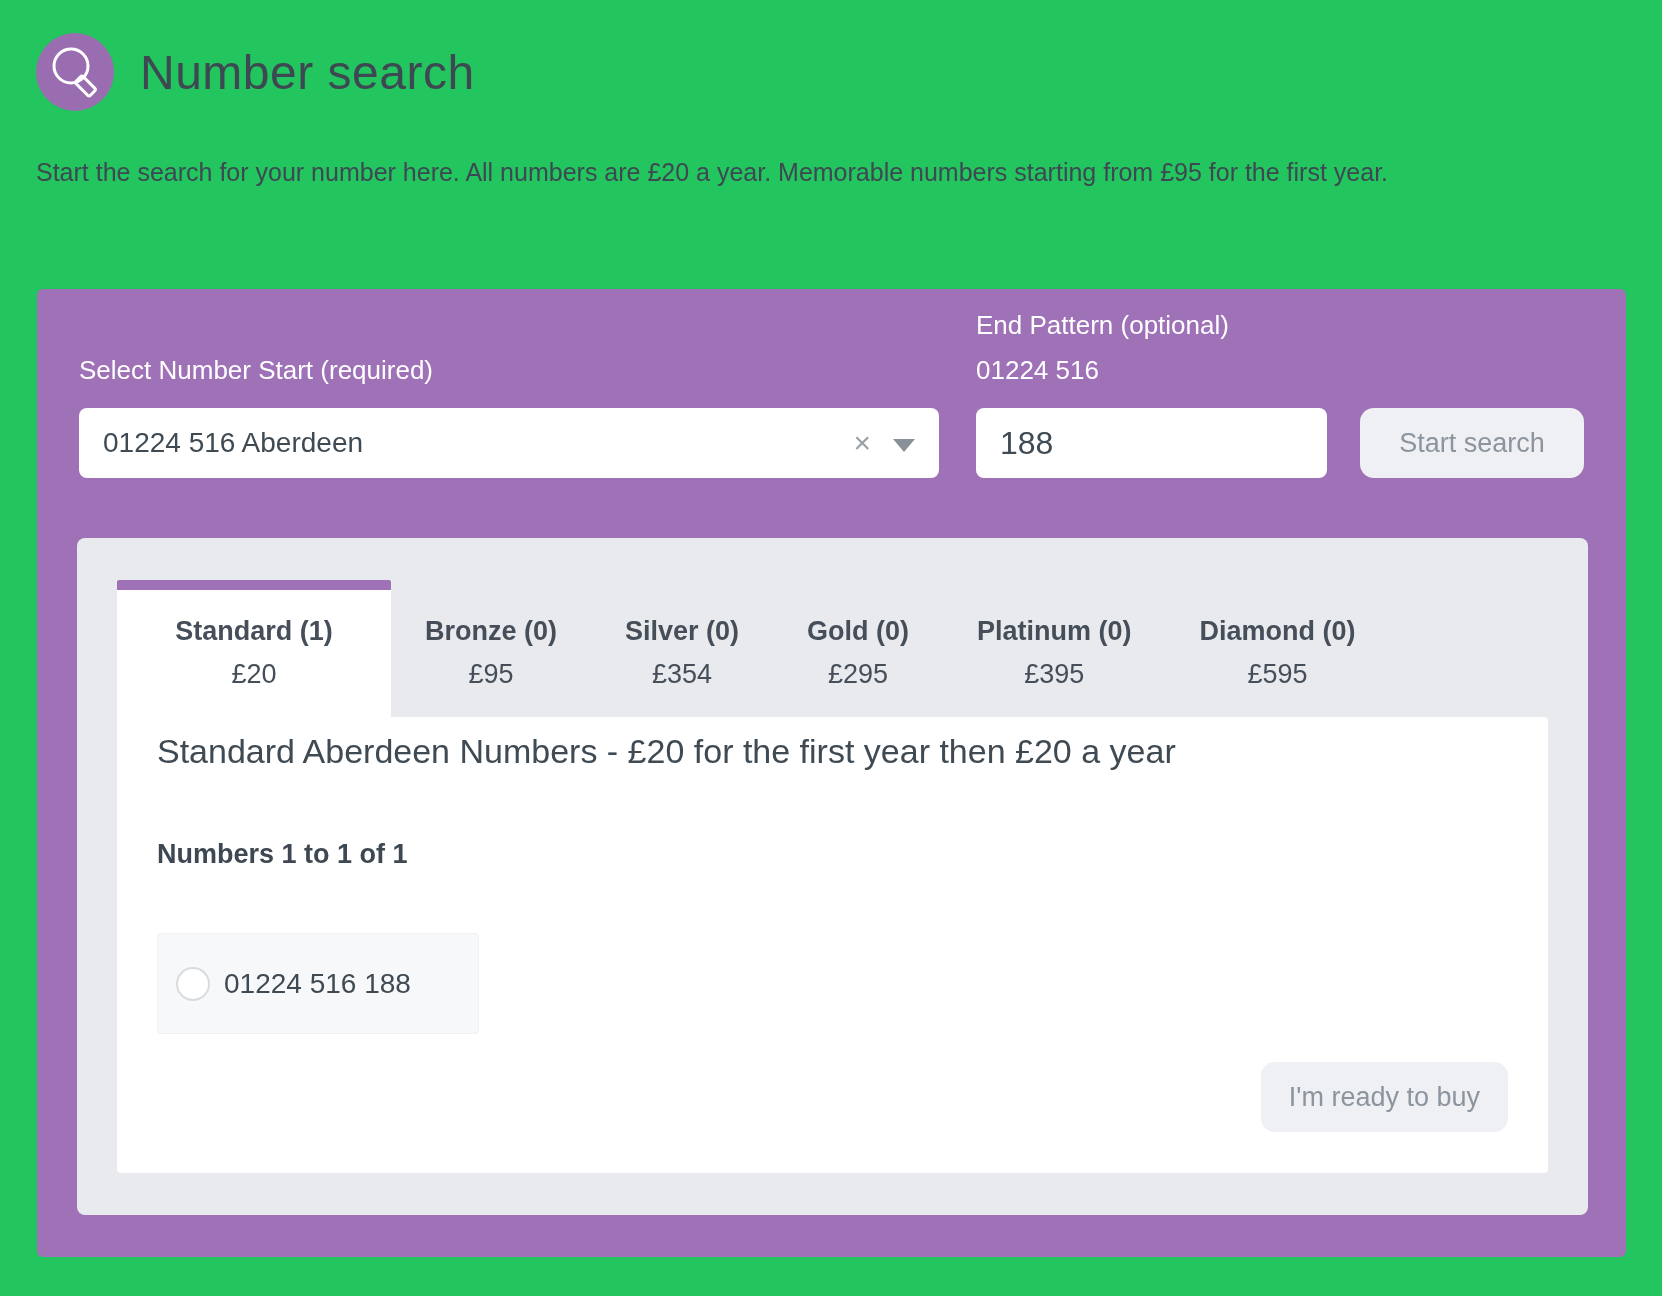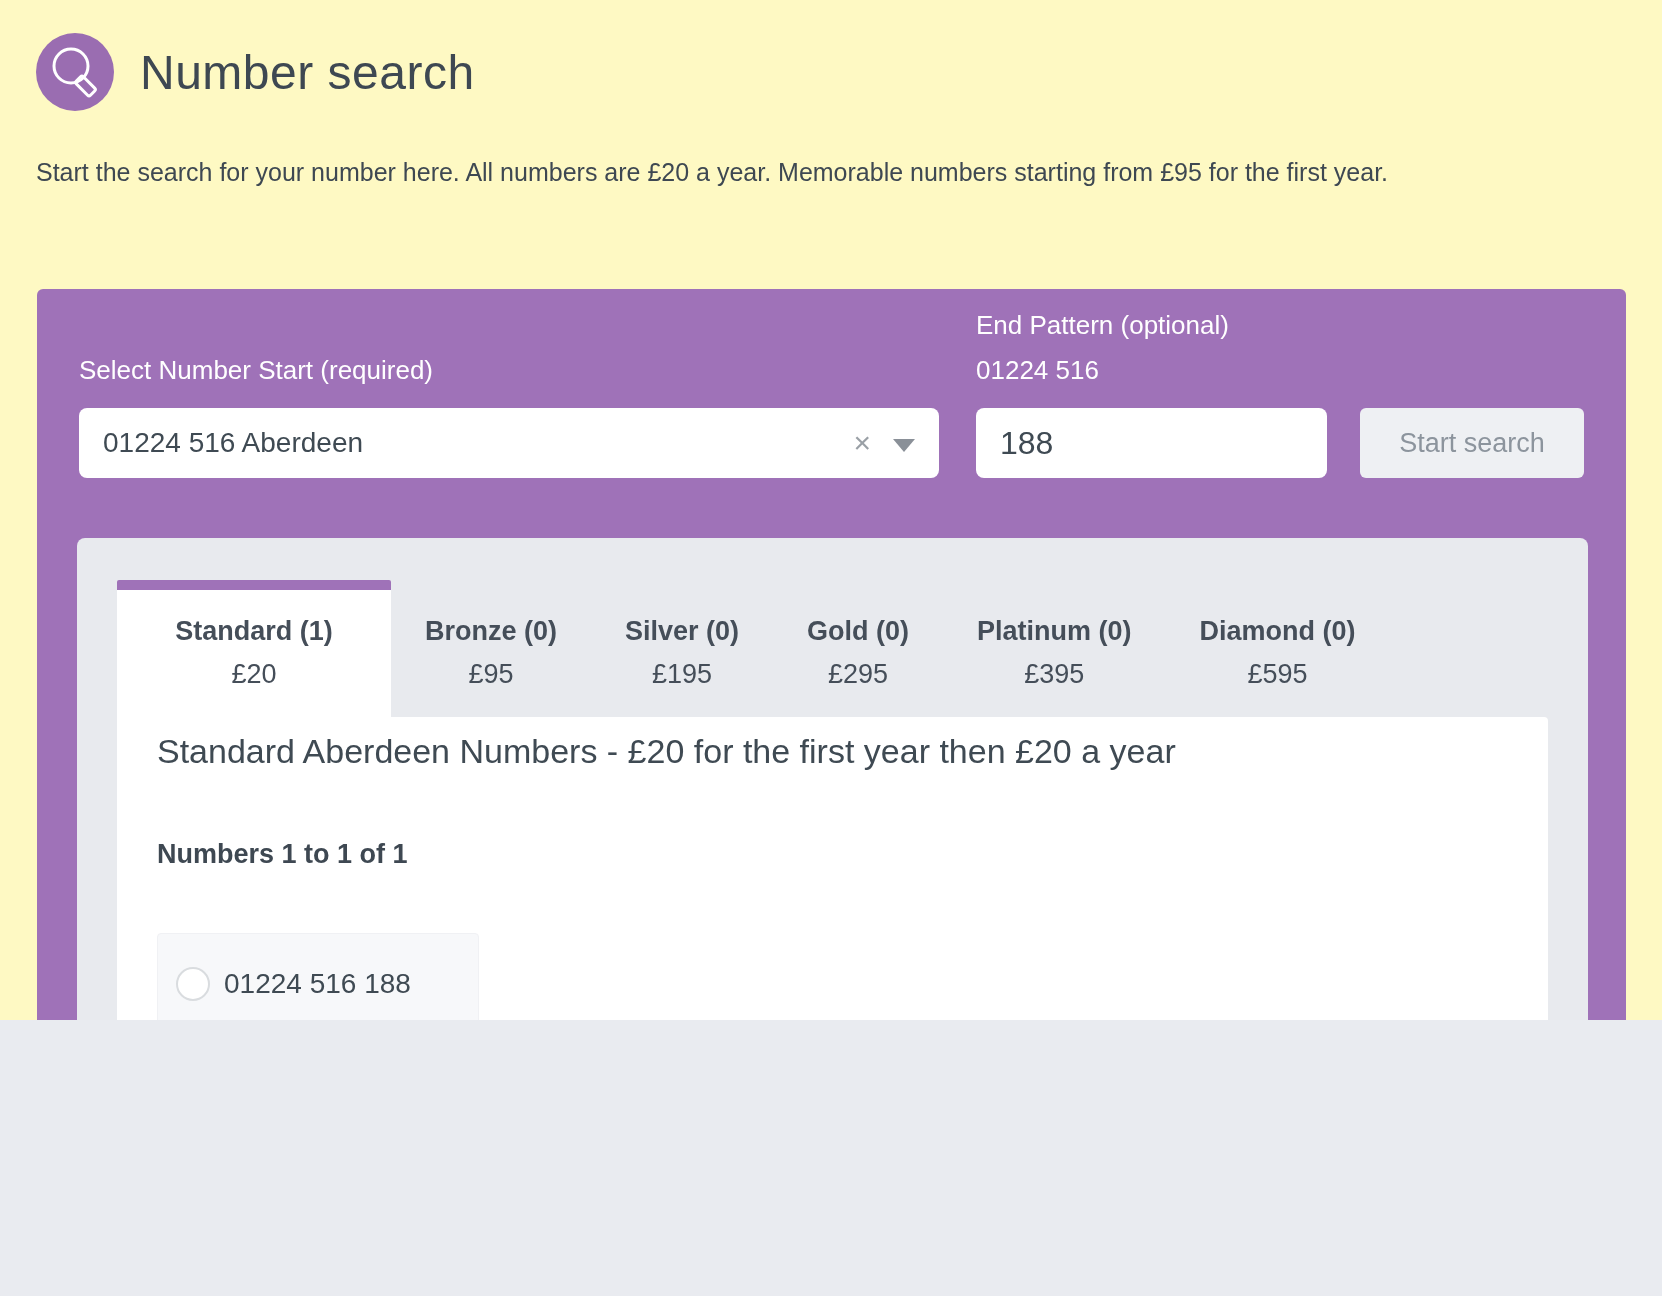--- a/index.html
+++ b/index.html
@@ -5,22 +5,22 @@
   * { margin: 0; padding: 0; box-sizing: border-box; }
   html, body { width: 1662px; }
   body {
     font-family: "Liberation Sans", "DejaVu Sans", sans-serif;
     background: #e9ebf0;
     color: #3e4852;
   }
   .page {
     position: relative;
     width: 1662px;
-    height: 1020px;
-    background: #fef9c3;
+    height: 1296px;
+    background: #22c55e;
     overflow: hidden;
   }
 
   
   .header {
     display: flex;
     align-items: center;
     padding: 33px 36px 0 36px;
   }
   .header-icon-circle {
@@ -104,21 +104,21 @@
     border-radius: 8px;
     font-family: "Liberation Sans", sans-serif;
     font-size: 32px;
     color: #3f4a53;
     padding: 0 24px;
   }
   .btn-gray {
     height: 70px;
     background: #eef0f3;
     border: none;
-    border-radius: 6px;
+    border-radius: 14px;
     font-family: "Liberation Sans", sans-serif;
     font-size: 27px;
     color: #8c949d;
     cursor: pointer;
   }
   .start-search-btn { width: 224px; }
 
   
   .results-panel {
     margin-top: 60px;
@@ -259,21 +259,21 @@
         <div class="tab active">
           <span class="tab-label">Standard (1)</span>
           <span class="tab-price">£20</span>
         </div>
         <div class="tab">
           <span class="tab-label">Bronze (0)</span>
           <span class="tab-price">£95</span>
         </div>
         <div class="tab">
           <span class="tab-label">Silver (0)</span>
-          <span class="tab-price">£195</span>
+          <span class="tab-price">£354</span>
         </div>
         <div class="tab">
           <span class="tab-label">Gold (0)</span>
           <span class="tab-price">£295</span>
         </div>
         <div class="tab">
           <span class="tab-label">Platinum (0)</span>
           <span class="tab-price">£395</span>
         </div>
         <div class="tab">

